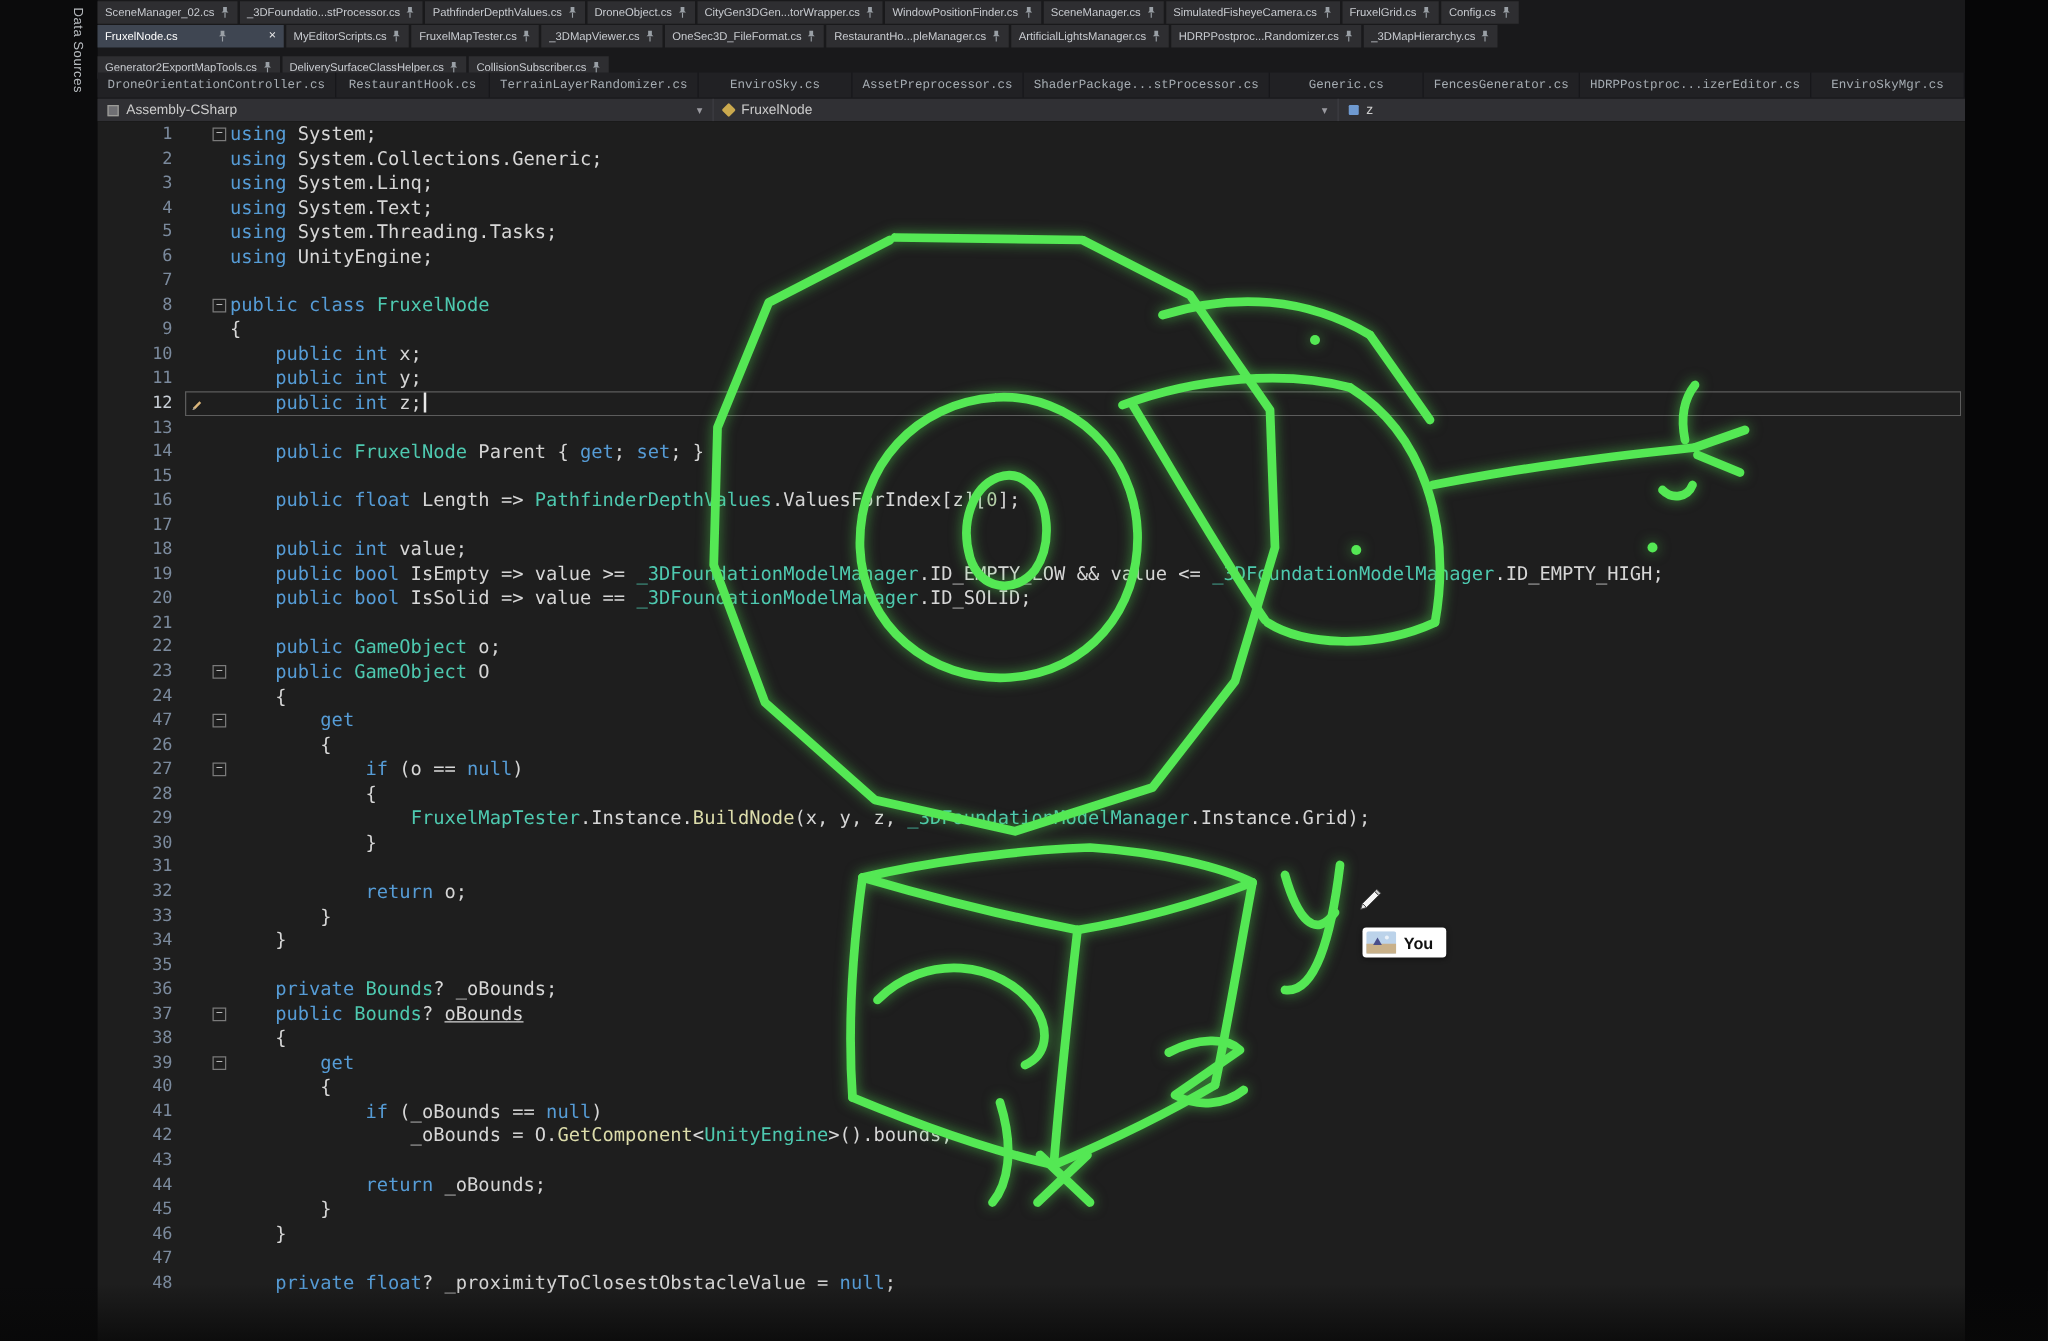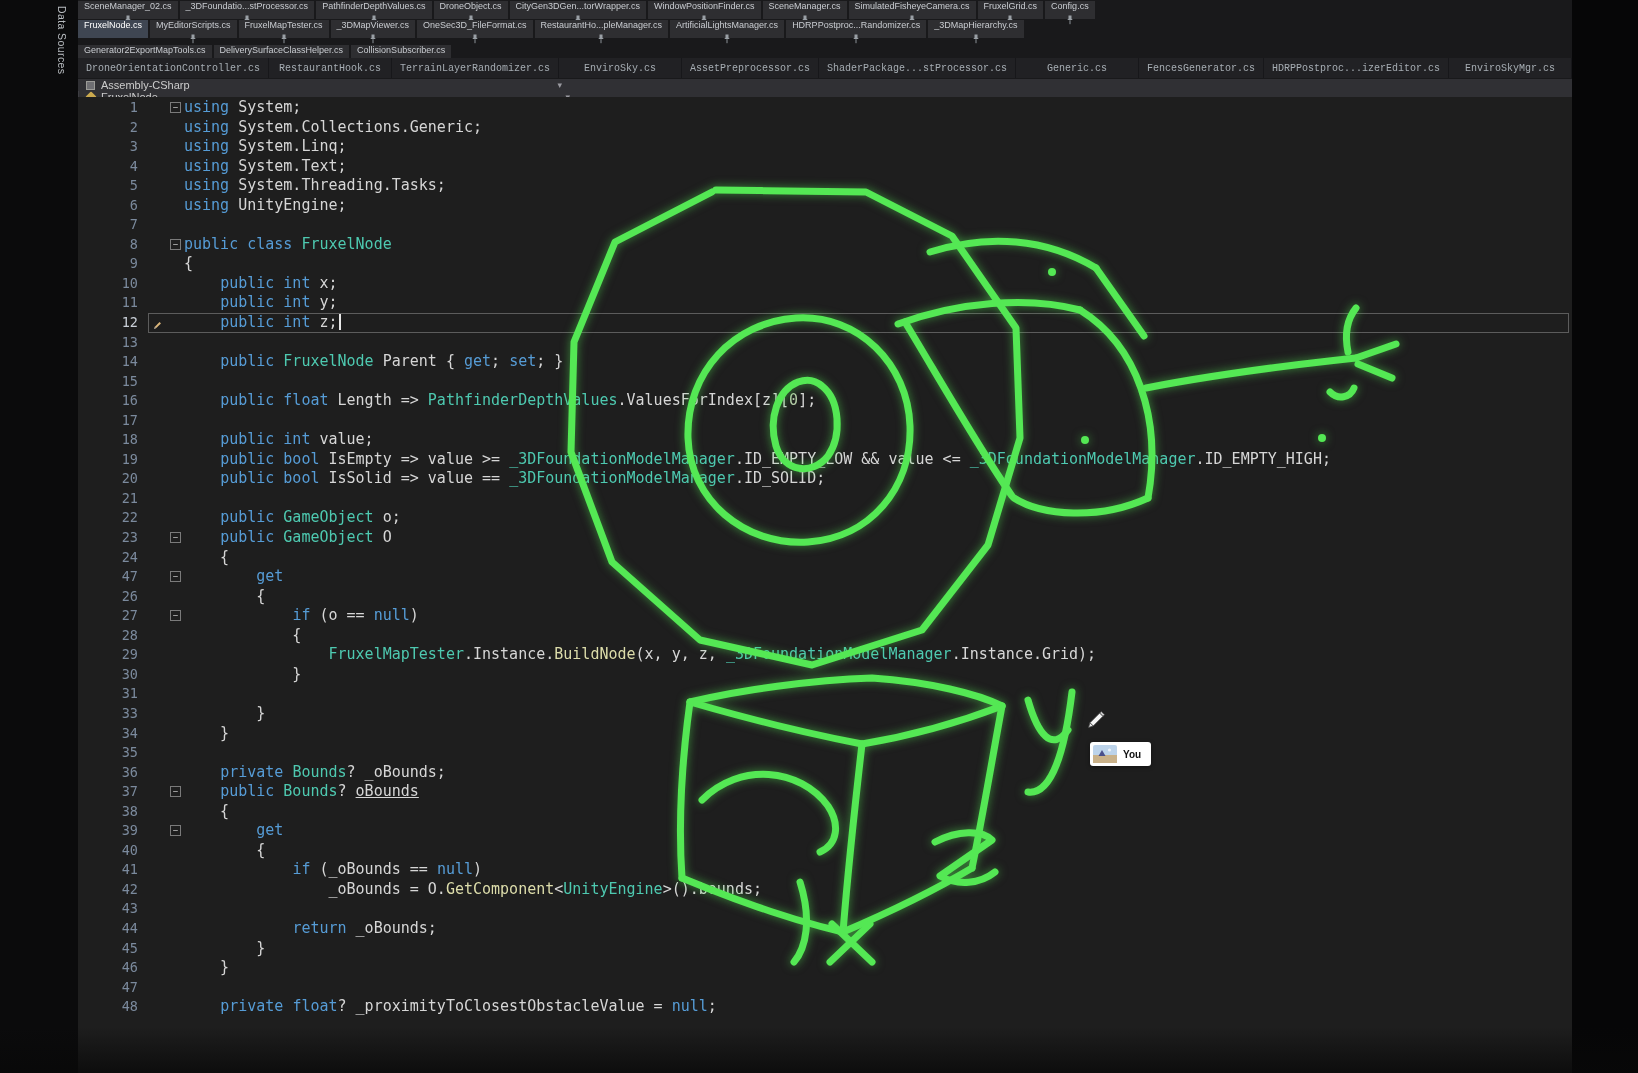--- a/index.html
+++ b/index.html
@@ -18,36 +18,36 @@
 
   
   .topbar { position:absolute; left:78px; top:0; width:1494px; height:97px; background:#19191b; }
   .tabrow { position:absolute; left:0; display:flex; gap:2px; height:18px; }
   .tabrow[data-row="0"] { top:1px; }
   .tabrow[data-row="1"] { top:20px; }
   .tabrow[data-row="2"] { top:45px; }
   .tabrow[data-row="3"] { top:58px; height:20px; width:100%; gap:0; background:#212124;font-family:Liberation Mono, monospace; }
   .tab {
     background:var(--tab_bg,#2e2e31); color:#c9ccd1; font-size:9px;
-    display:flex; align-items:center; gap:4px; padding:0 6px; white-space:nowrap; cursor:pointer;flex-direction:column;
+    display:flex; align-items:center; gap:4px; padding:0 6px; white-space:nowrap; cursor:pointer;
   }
   .tab.active { background:var(--tab_active_bg,#3f4652); color:#ffffff;gap:32px; }
   .closex { font-size:10px; color:#e9e9e9; margin-left:1px; line-height:10px; }
   .pin { display:flex; align-items:center; }
   .pin svg { display:block; }
   .tabrow[data-row="3"] .tab {
     flex:1; background:transparent; border-right:1px solid #17171a;
     justify-content:center; font-size:10px; color:#a6adb3; padding:0 8px; gap:4px;
   }
 
   
   .breadcrumb {
     position:absolute; left:0; top:79px; height:18px; width:100%;
     background:var(--breadcrumb_bg,#303034); display:flex; align-items:stretch;
-    font-size:11px; color:#cccccc;flex-direction:column;
+    font-size:11px; color:#cccccc;
   }
   .bc-sec { display:flex; align-items:center; gap:6px; padding:0 8px; cursor:pointer; }
   .bc-proj { width:492px; }
   .bc-type { width:500px; border-left:1px solid #3d3d42; }
   .bc-member { flex:1; border-left:1px solid #3d3d42; }
   .bc-spacer { flex:1; }
   .chev { color:#9a9aa0; font-size:9px; }
   .proj-icon { width:9px; height:9px; background:#6f6f73; border:1px solid #9c9c98; }
   .class-icon { width:8px; height:8px; background:#caa94e; transform:rotate(45deg); border-radius:1px; }
   .member-icon { width:8px; height:8px; background:#6f9ad1; border-radius:1px; }
@@ -93,21 +93,21 @@
   .sketch path { fill:none; stroke:var(--annotation_green,#54e854); stroke-width:7; stroke-linecap:round; stroke-linejoin:round; }
   .sketch circle { fill:var(--annotation_green,#54e854); }
 
   
   .you-pencil { position:absolute; left:1084px; top:706px; z-index:61; }
   .you-cursor {
     position:absolute; left:1090px; top:742px; z-index:60;
     display:flex; align-items:center; gap:6px; background:#ffffff;
     border-radius:3px; padding:3px 10px 3px 3px; box-shadow:0 1px 4px rgba(0,0,0,.45);
   }
-  .you-cursor .ylabel { font-weight:bold; font-size:10px; color:#111111; }
+  .you-cursor .ylabel { font-weight:bold; font-size:13px; color:#111111; }
   .thumb { display:flex; }
 </style>
 </head>
 <body>
 
 <div class="left-rail">
   <div class="side-tab">Data Sources</div>
 </div>
 
 <div class="topbar">
@@ -557,20 +557,26 @@
       <div class="cline">
         <span class="lnum">30</span>
         <span class="lbody">
           <span class="ctext"><span class="tk-p">            }</span></span>
         </span>
       </div>
       <div class="cline">
         <span class="lnum">31</span>
         <span class="lbody">
           <span class="ctext"></span>
+        </span>
+      </div>
+      <div class="cline">
+        <span class="lnum">32</span>
+        <span class="lbody">
+          <span class="ctext"><span class="tk-p">            </span><span class="tk-k">return</span><span class="tk-p"> o;</span></span>
         </span>
       </div>
       <div class="cline">
         <span class="lnum">33</span>
         <span class="lbody">
           <span class="ctext"><span class="tk-p">        }</span></span>
         </span>
       </div>
       <div class="cline">
         <span class="lnum">34</span>

